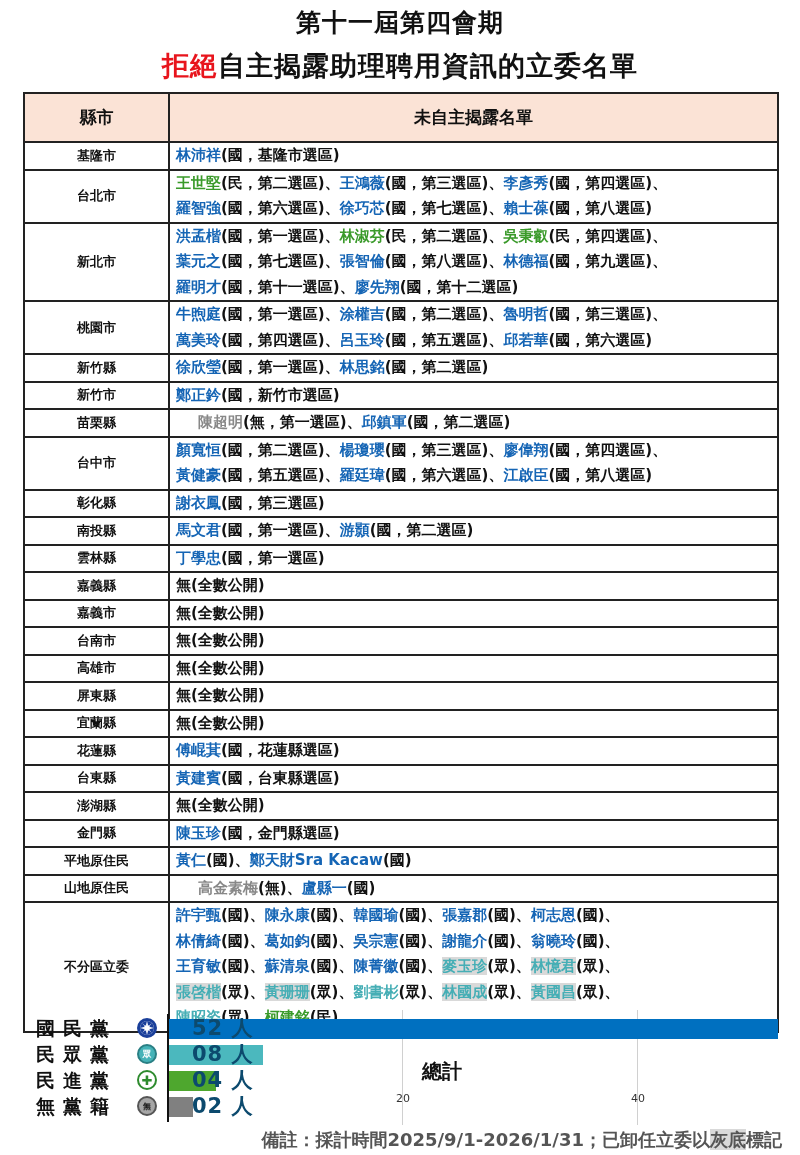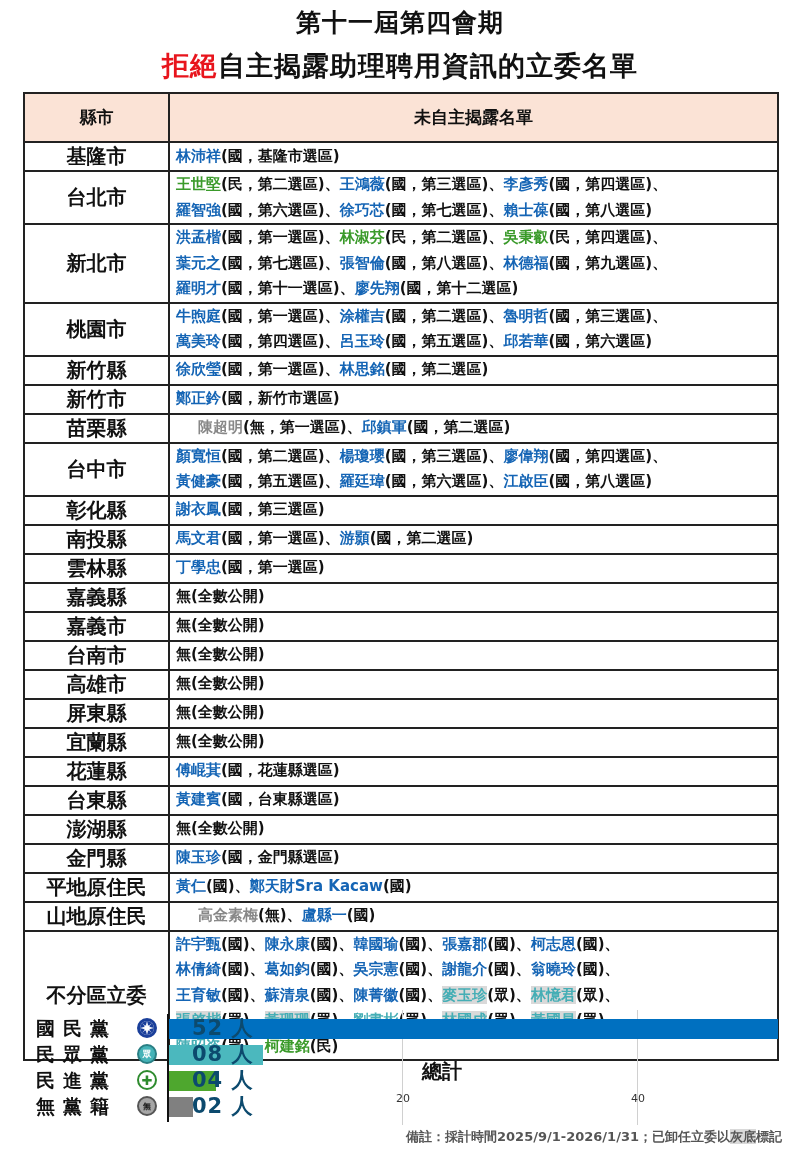--- a/index.html
+++ b/index.html
@@ -22,21 +22,21 @@
   }
   table.roster td, table.roster th {
     border: 2px solid #222;
   }
   table.roster th {
     background: #fbe3d6; height: 27px; font-size: 17px; font-weight: bold;
     text-align: center; vertical-align: middle; padding: 12px;
   }
   table.roster td.county {
     width: 145px; text-align: center; vertical-align: middle;
-    font-size: 20px; font-weight: bold; color: #111; padding: 0;
+    font-size: 13px; font-weight: bold; color: #111; padding: 0;
   }
   table.roster td.names {
     font-size: 15px; font-weight: bold; line-height: 25.5px; padding: 0 6px;
     vertical-align: middle; color: #111;
   }
   .row1 td { height: 27px; }
   .n-kmt { color: #1565b5; }
   .n-dpp { color: #3a9a2a; }
   .n-tpp { color: #45aeb5; }
   .n-ind { color: #888888; padding-left: 22px; }
@@ -56,21 +56,21 @@
   .axis-line { position: absolute; left: 167px; top: 4px; width: 2px; height: 108px; background: #111; }
   .grid { position: absolute; top: 0; width: 1px; height: 115px; background: #d0d0d0; }
   .bar { position: absolute; left: 169px; height: 20px; }
   .bar-label {
     position: absolute; left: 192px; font-size: 21px; font-weight: bold; color: #0c4a6e; line-height: 24px;
     letter-spacing: 1px;
   }
   .tick { position: absolute; top: 1092px; font-size: 11px; color: #333; }
   .total { position: absolute; left: 422px; top: 1058px; font-size: 20px; font-weight: bold; color: #111; }
   .note {
-    position: absolute; right: 18px; top: 1128px; font-size: 13px; font-weight: bold; color: #555;
+    position: absolute; right: 18px; top: 1128px; font-size: 18px; font-weight: bold; color: #555;
   }
   .note .gray-hl { background: #d9d9d9; }
 </style>
 </head>
 <body>
 
 <div class="title1">第十一屆第四會期</div>
 <div class="title2">
   <span class="red">拒絕</span><span>自主揭露助理聘用資訊的立委名單</span>
 </div>

